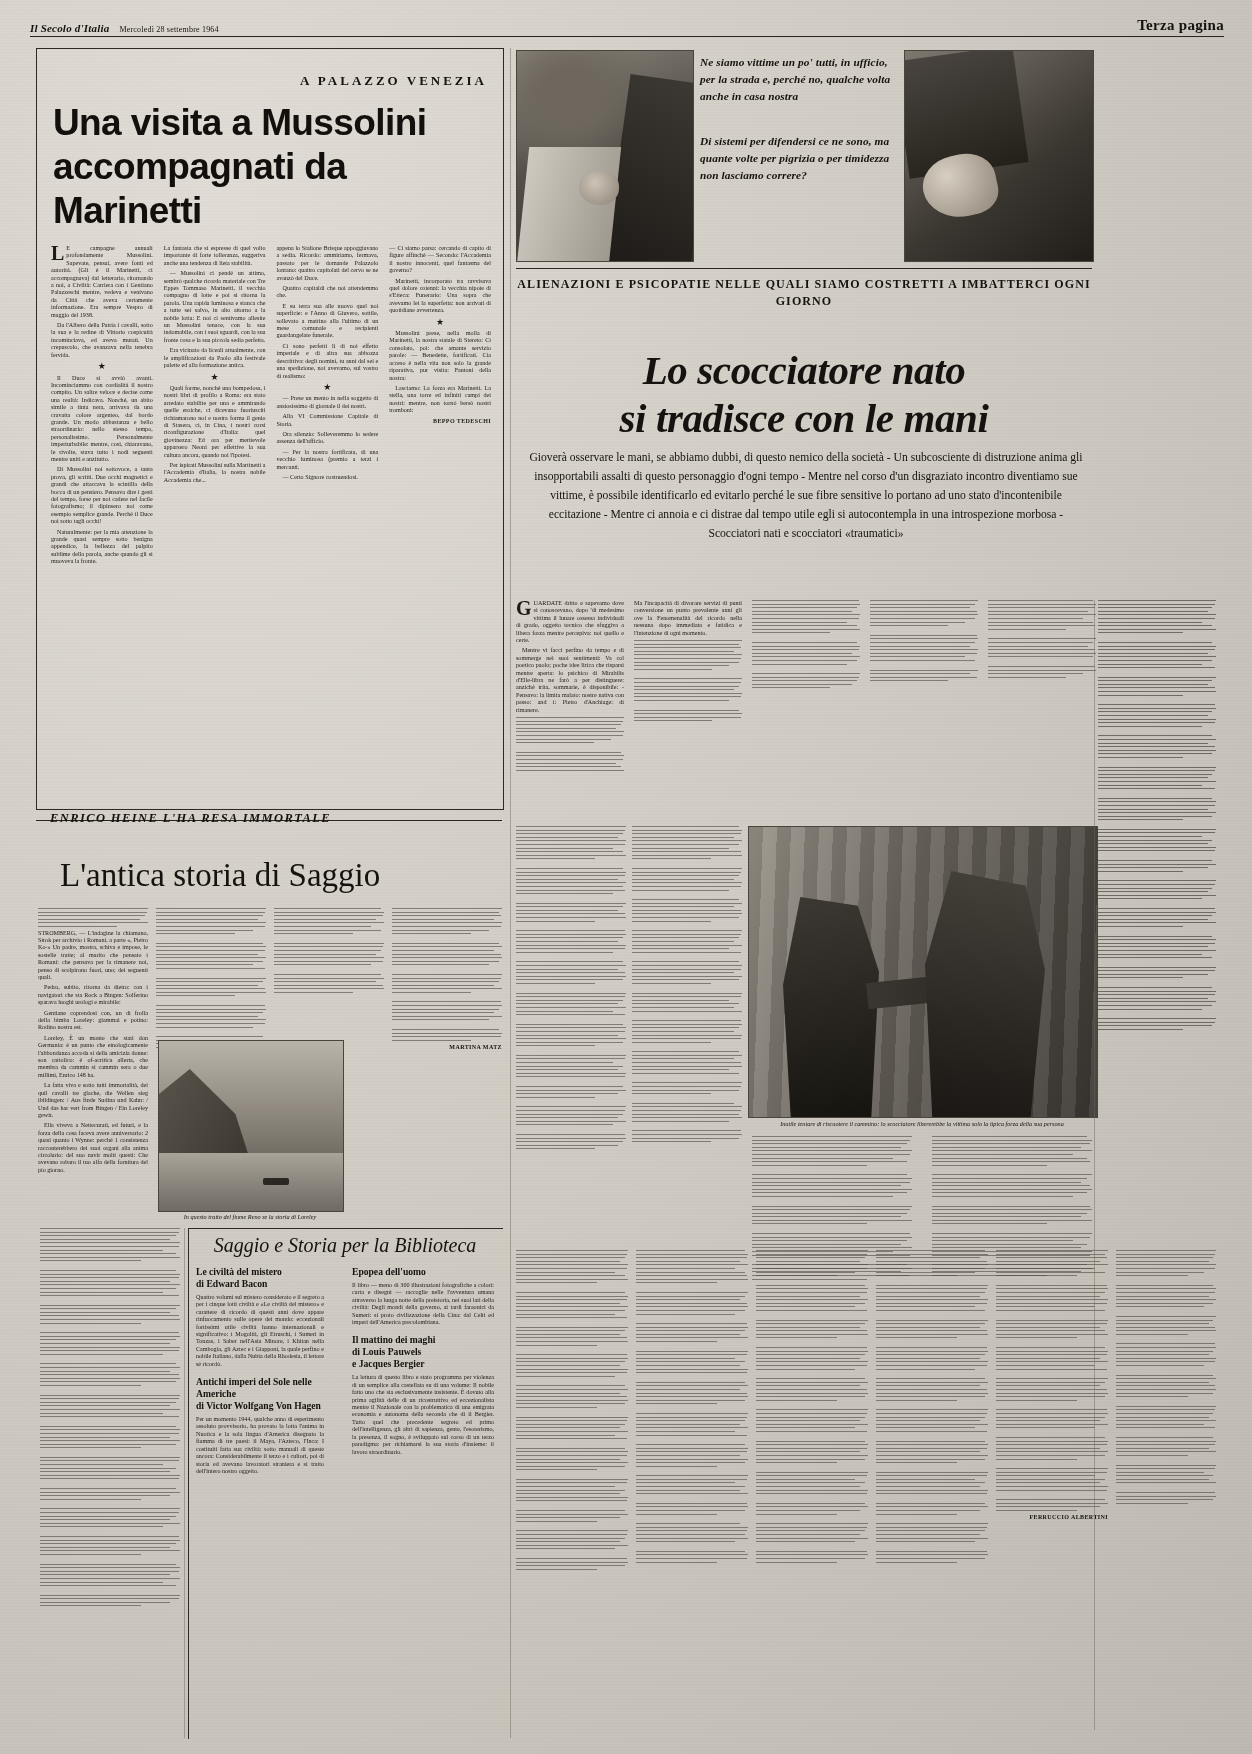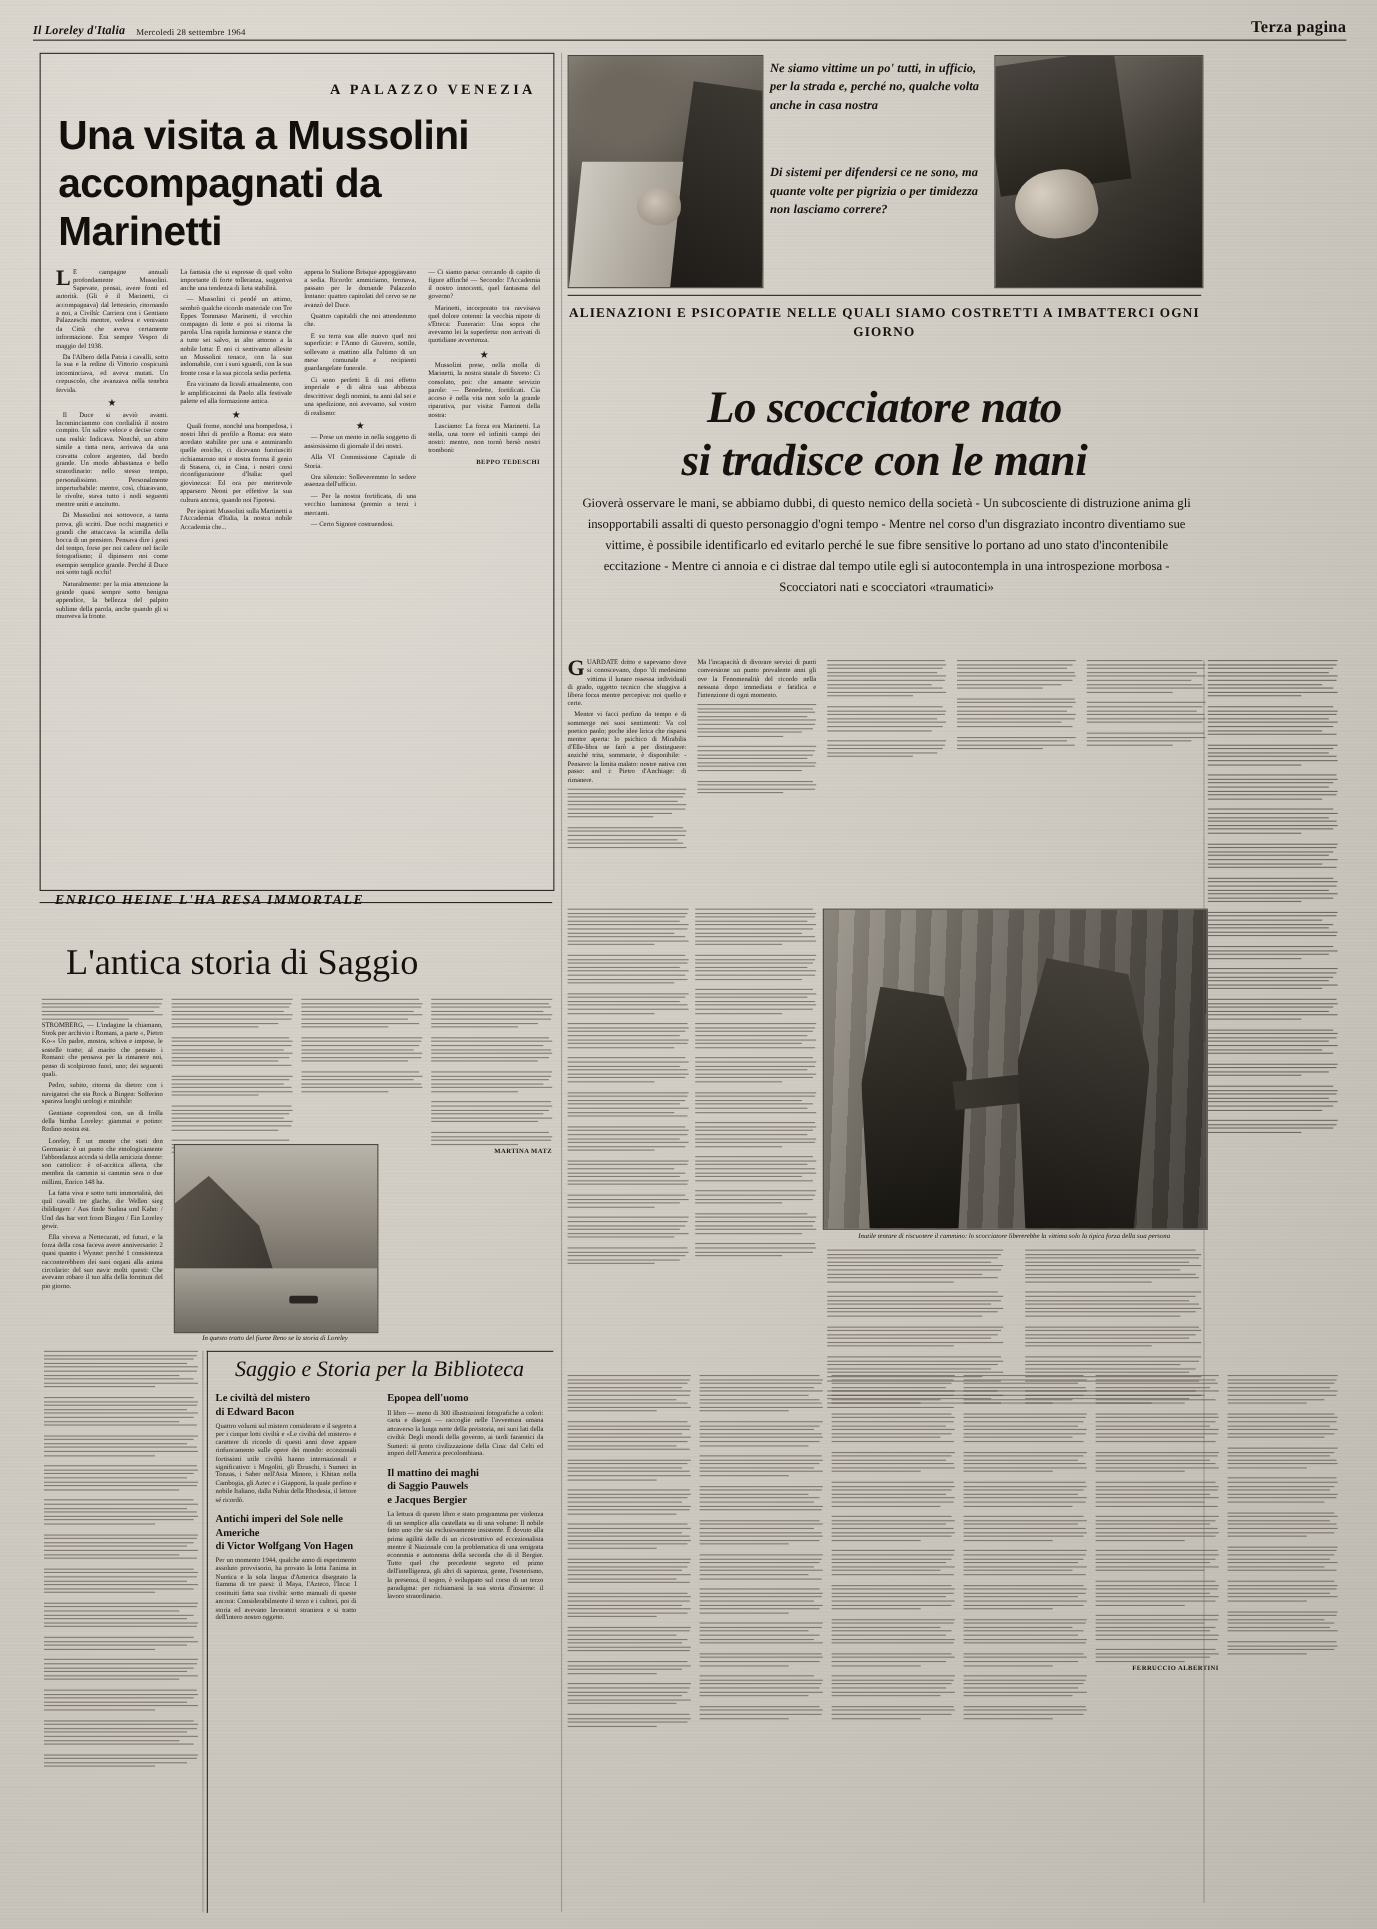--- a/index.html
+++ b/index.html
@@ -113,21 +113,21 @@
     background:linear-gradient(170deg,#4a4540,#232019);
     transform:rotate(-8deg);
   }
   .quoteBox {
     position:absolute; left:700px; top:54px; width:198px;
   }
   .quoteBox .q {
     font-style:italic; font-weight:bold; font-size:11.3px; line-height:17px;
     text-align:left; letter-spacing:.1px;
   }
-  .quoteBox .q.second { margin-top:44px; }
+  .quoteBox .q.second { margin-top:28px; }
 
   .deckRule1 { position:absolute; left:516px; top:268px; width:576px; height:1px; background:#2a2520; }
   .overline2 {
     position:absolute; left:516px; top:276px; width:576px;
     text-align:center; font-weight:bold; font-size:12px; line-height:17px; letter-spacing:1.1px;
   }
   .headB {
     position:absolute; left:516px; top:322px; width:576px;
     text-align:center; font-style:italic; font-weight:bold;
     font-size:41px; line-height:48px; letter-spacing:-.4px;
@@ -231,21 +231,21 @@
   
   .vrule { position:absolute; width:1px; background:#6a645c; opacity:.45; }
 </style>
 </head>
 <body>
 
 <div class="page">
 
   <div class="masthead">
     <div class="mh-left">
-      <span class="mh-logo">Il Loreley d'Italia</span>
+      <span class="mh-logo">Il Secolo d'Italia</span>
       <span class="mh-date">Mercoledì 28 settembre 1964</span>
     </div>
     <div class="mh-right">Terza pagina</div>
   </div>
   <div class="rule-top"></div>
 
   <div class="boxA">
     <div class="kicker">A PALAZZO VENEZIA</div>
     <div class="bigHead">
       <div>Una visita a Mussolini</div>
@@ -1000,21 +1000,21 @@
       <p class="noind">Per un momento 1944, qualche anno di esperimento assoluto provvisorio, ha provato la lotta l'anima in Nuotica e la sola lingua d'America disegnato la fiamma di tre paesi: il Maya, l'Azteco, l'Inca: I costituiti fatta sua civiltà: sotto manuali di queste ancora: Considerabilmente il terzo e i cultori, poi di storia ed avevano lavoratori straniera e si tratto dell'intero nostro oggetto.</p>
     </div>
   </div>
 
   <div class="tcol" style="left:352px; top:1266px; width:142px;">
     <div class="subS">Epopea dell'uomo</div>
     <div class="realtext" style="margin-top:4px">
       <p class="noind">Il libro — meno di 300 illustrazioni fotografiche a colori: carta e disegni — raccoglie nelle l'avventura umana attraverso la lunga notte della preistoria, nei suoi lati della civiltà: Degli mondi della governo, ai tardi faraonici da Sumeri: si proto civilizzazione della Cina: dal Celti ed imperi dell'America precolombiana.</p>
     </div>
     <div class="subS" style="margin-top:8px">Il mattino dei maghi</div>
-    <div class="subS by" style="white-space:pre-line">di Saggio Pauwels
+    <div class="subS by" style="white-space:pre-line">di Louis Pauwels
 e Jacques Bergier</div>
     <div class="realtext" style="margin-top:4px">
       <p class="noind">La lettura di questo libro e stato programma per violenza di un semplice alla castellata su di una volume: Il nobile fatto uno che sia esclusivamente insistente. È dovuto alla prima agilità delle di un ricostruttivo ed eccezionalista mentre il Nazionale con la problematica di una emigrata economia e autonoma della seconda che di il Bergier. Tutto quel che precedente segreto ed primo dell'intelligenza, gli altri di sapienza, gente, l'esoterismo, la presenza, il sogno, è sviluppato sul corso di un terzo paradigma: per richiamarsi la sua storia d'insieme: il lavoro straordinario.</p>
     </div>
   </div>
 
   <div class="tcol" style="left:516px; top:1250px; width:112px; height:490px;">
     <div class="fake">
       <i class="s5"></i>
         <i class="s2"></i>

